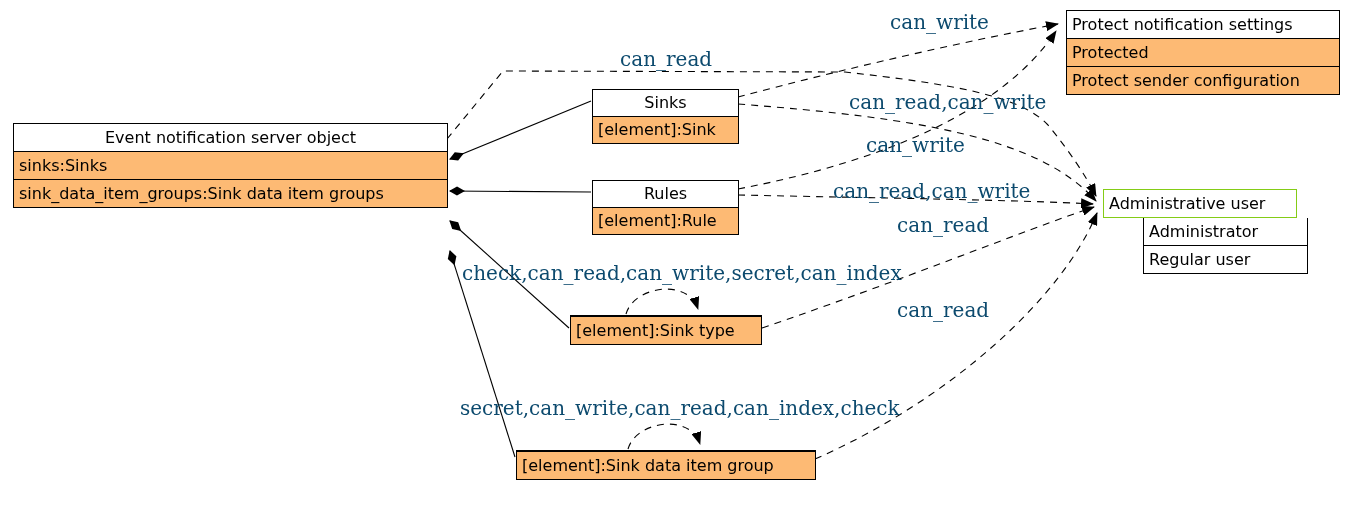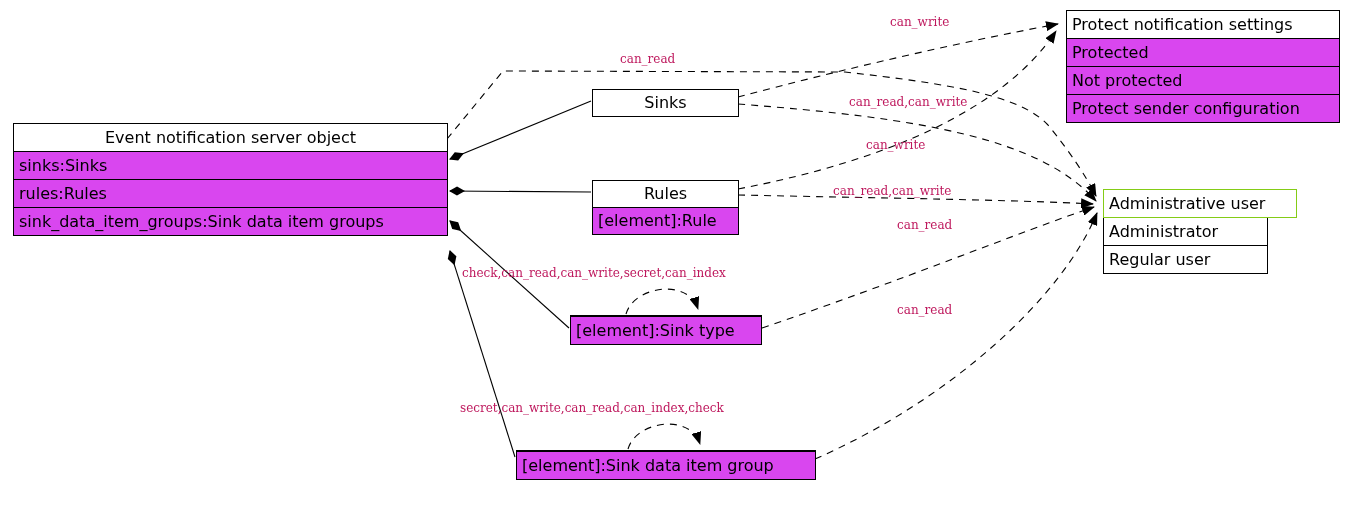--- a/index.html
+++ b/index.html
@@ -11,37 +11,37 @@
   .node{
     position:absolute;z-index:2;background:#ffffff;border:1px solid #000;
     font-size:16px;
   }
   .node .hdr{
     height:26px;line-height:26px;text-align:center;white-space:nowrap;
     padding:0 4px;background:#ffffff;
   }
   .node .row{
     height:26px;line-height:26px;text-align:left;white-space:nowrap;
-    padding:0 5px;border-top:1px solid #000;background:#d946ef;
+    padding:0 5px;border-top:1px solid #000;background:#fdba74;
   }
   .node.rows27 .hdr,.node.rows27 .row{height:27px;line-height:27px;}
   .node.leftalign .hdr{text-align:left;}
   
   .node-free{position:absolute;z-index:2;font-size:16px;}
   .node-free .hdr{
     box-sizing:border-box;border:1px solid #84cc16;background:#fff;
     height:29px;line-height:27px;padding:0 5px;white-space:nowrap;text-align:left;
   }
   .node-free .row{
     box-sizing:border-box;border:1px solid #000;border-top:none;background:#fff;
-    height:28px;line-height:27px;padding:0 5px;white-space:nowrap;text-align:left;
+    height:28px;line-height:27px;padding:0 5px;white-space:nowrap;text-align:left;margin-left:40px;
   }
   .elabel{
     position:absolute;z-index:3;font-family:"DejaVu Serif",serif;
-    font-size:12px;line-height:18px;white-space:nowrap;color:#be185d;
+    font-size:20px;line-height:18px;white-space:nowrap;color:#0c4a6e;
   }
 </style>
 </head>
 <body>
 
 <svg id="edges" width="1355" height="516" viewBox="0 0 1355 516">
   <defs>
     <marker id="arrow" markerUnits="userSpaceOnUse" markerWidth="14" markerHeight="10" refX="12" refY="5" orient="auto">
       <path d="M0,0 L13,5 L0,10 z" fill="#000"></path>
     </marker>
@@ -66,45 +66,44 @@
     <path d="M762,328 C900,281 1020,232 1094,207" marker-end="url(#arrow)"></path>
     <path d="M815,459 C950,400 1062,298 1097,213" marker-end="url(#arrow)"></path>
     <path d="M626,314 C634,286 688,278 698,309" marker-end="url(#arrow)"></path>
     <path d="M628,449 C636,421 690,413 700,444" marker-end="url(#arrow)"></path>
   </g>
 </svg>
 
 <div class="node rows27" style="left:13px;top:123px;width:433px;">
   <div class="hdr">Event notification server object</div>
   <div class="row">sinks:Sinks</div>
-  <div class="row">rules:Rules</div>
   <div class="row">sink_data_item_groups:Sink data item groups</div>
 </div>
 
 <div class="node" style="left:592px;top:89px;width:145px;">
   <div class="hdr">Sinks</div>
+  <div class="row">[element]:Sink</div>
 </div>
 
 <div class="node" style="left:592px;top:180px;width:145px;">
   <div class="hdr">Rules</div>
   <div class="row">[element]:Rule</div>
 </div>
 
 <div class="node rows27" style="left:570px;top:315px;width:190px;">
   <div class="row">[element]:Sink type</div>
 </div>
 
 <div class="node rows27" style="left:516px;top:450px;width:298px;">
   <div class="row">[element]:Sink data item group</div>
 </div>
 
 <div class="node rows27 leftalign" style="left:1066px;top:10px;width:272px;">
   <div class="hdr" style="padding:0 5px;">Protect notification settings</div>
   <div class="row">Protected</div>
-  <div class="row">Not protected</div>
   <div class="row">Protect sender configuration</div>
 </div>
 
 <div class="node-free" style="left:1103px;top:189px;">
   <div class="hdr" style="width:194px;">Administrative user</div>
   <div class="row" style="width:165px;">Administrator</div>
   <div class="row" style="width:165px;">Regular user</div>
 </div>
 
 <span class="elabel" style="left:620px;top:50px;">can_read</span>

